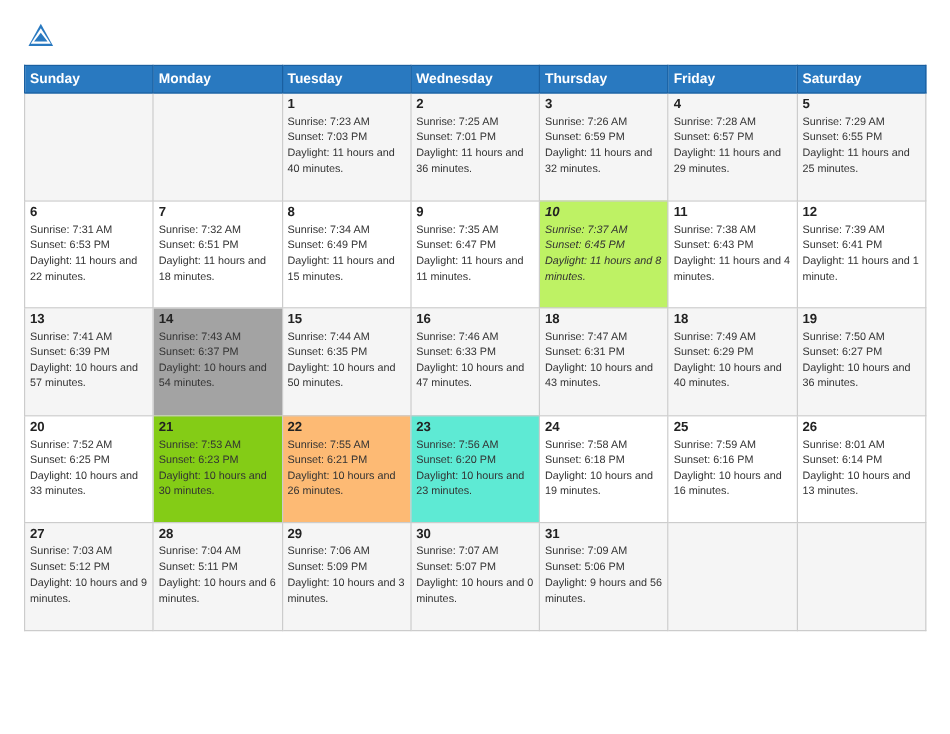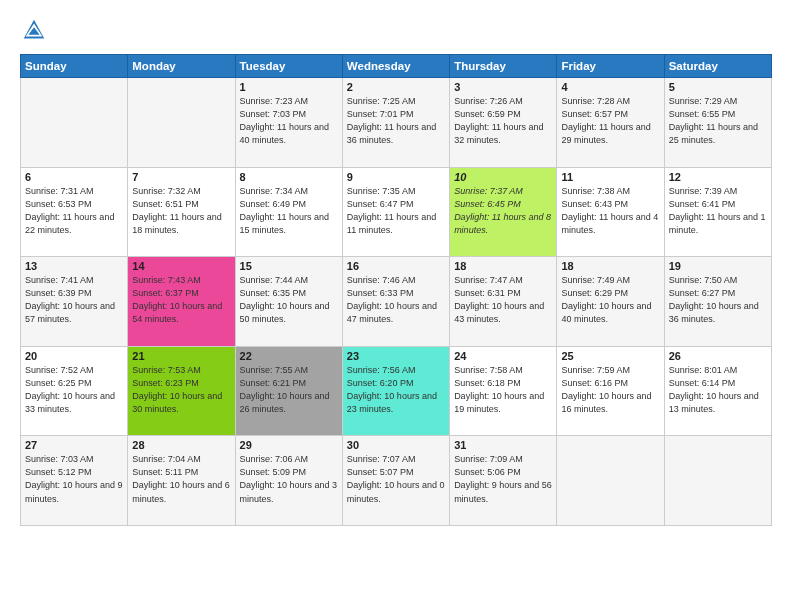--- a/index.html
+++ b/index.html
@@ -192,21 +192,21 @@
           <td style="background: rgb(255, 255, 255);">
             <span class="day-number">12</span>
             <div class="day-info">Sunrise: 7:39 AM<br>Sunset: 6:41 PM<br>Daylight: 11 hours and 1 minute.</div>
           </td>
         </tr>
         <tr>
           <td style="background: rgb(245, 245, 245);">
             <span class="day-number">13</span>
             <div class="day-info">Sunrise: 7:41 AM<br>Sunset: 6:39 PM<br>Daylight: 10 hours and 57 minutes.</div>
           </td>
-          <td style="background: #ec4899;">
+          <td style="background: #a3a3a3;">
             <span class="day-number">14</span>
             <div class="day-info">Sunrise: 7:43 AM<br>Sunset: 6:37 PM<br>Daylight: 10 hours and 54 minutes.</div>
           </td>
           <td style="background: rgb(245, 245, 245); margin-left: 32px;">
             <span class="day-number">15</span>
             <div class="day-info">Sunrise: 7:44 AM<br>Sunset: 6:35 PM<br>Daylight: 10 hours and 50 minutes.</div>
           </td>
           <td style="background: rgb(245, 245, 245);">
             <span class="day-number">16</span>
             <div class="day-info">Sunrise: 7:46 AM<br>Sunset: 6:33 PM<br>Daylight: 10 hours and 47 minutes.</div>
@@ -226,21 +226,21 @@
         </tr>
         <tr>
           <td style="background: rgb(255, 255, 255);">
             <span class="day-number">20</span>
             <div class="day-info">Sunrise: 7:52 AM<br>Sunset: 6:25 PM<br>Daylight: 10 hours and 33 minutes.</div>
           </td>
           <td style="background: #84cc16; margin-top: 32px;">
             <span class="day-number">21</span>
             <div class="day-info">Sunrise: 7:53 AM<br>Sunset: 6:23 PM<br>Daylight: 10 hours and 30 minutes.</div>
           </td>
-          <td style="background: #a3a3a3;">
+          <td style="background: #fdba74;">
             <span class="day-number">22</span>
             <div class="day-info">Sunrise: 7:55 AM<br>Sunset: 6:21 PM<br>Daylight: 10 hours and 26 minutes.</div>
           </td>
           <td style="background: #5eead4;">
             <span class="day-number">23</span>
             <div class="day-info">Sunrise: 7:56 AM<br>Sunset: 6:20 PM<br>Daylight: 10 hours and 23 minutes.</div>
           </td>
           <td style="background: rgb(255, 255, 255);">
             <span class="day-number">24</span>
             <div class="day-info">Sunrise: 7:58 AM<br>Sunset: 6:18 PM<br>Daylight: 10 hours and 19 minutes.</div>

